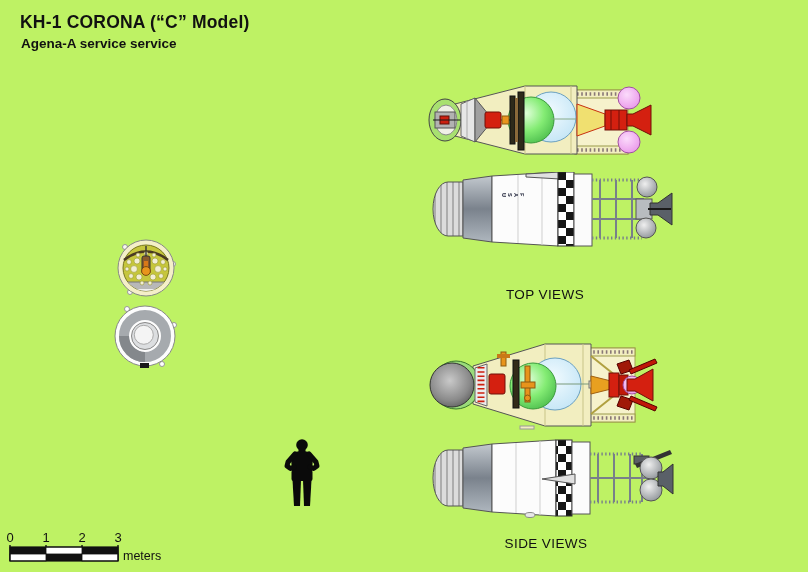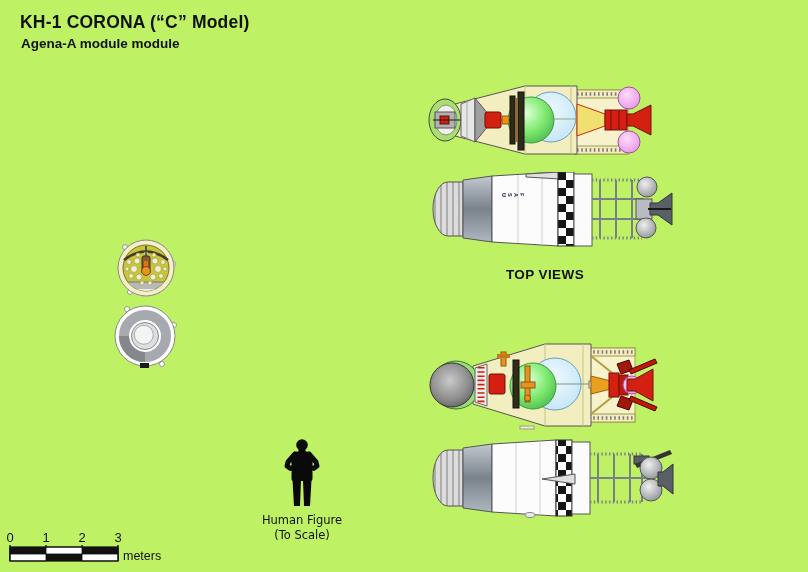--- a/index.html
+++ b/index.html
@@ -1,21 +1,21 @@
 <!DOCTYPE html>
 <html><head>
 <meta charset="utf-8">
 <style>
   html,body{margin:0;padding:0;background:#ffffff;}
   .canvas{position:relative;width:808px;height:572px;background:#bef264;overflow:hidden;
           font-family:"Liberation Sans",sans-serif;color:#111;}
   .abs{position:absolute;}
   .page-title{font-size:17.5px;font-weight:bold;letter-spacing:.2px;}
   .page-subtitle{font-size:13.5px;font-weight:bold;}
-  .view-label{font-size:13.5px;font-weight:bold;letter-spacing:.4px;text-align:center;}
+  .view-label{font-size:13.5px;font-weight:normal;letter-spacing:.4px;text-align:center;margin-top:20px;}
   .caption{font-family:"DejaVu Sans",sans-serif;font-size:11.5px;line-height:1.28;text-align:center;}
   svg{display:block;}
   .defs-holder{position:absolute;width:0;height:0;overflow:hidden;}
 </style>
 </head>
 <body>
 
 <div class="canvas">
 
   <svg class="defs-holder" aria-hidden="true">
@@ -56,21 +56,21 @@
         <rect width="6" height="8" fill="#DCDCDC"></rect>
         <rect x="4" width="2" height="8" fill="#ADADAD"></rect>
       </pattern>
       <clipPath id="clipFrontInner">
           <circle cx="31" cy="30" r="23"></circle>
         </clipPath>
     </defs>
   </svg>
 
   <div class="abs page-title" style="left:20px;top:12px;">KH-1 CORONA (“C” Model)</div>
-  <div class="abs page-subtitle" style="left:21px;top:36px;">Agena-A module module</div>
+  <div class="abs page-subtitle" style="left:21px;top:36px;">Agena-A service service</div>
 
   <svg class="abs" style="left:425px;top:80px;" width="235" height="84" viewBox="0 0 235 84">
     <g>
       <rect x="150" y="10" width="53" height="64" fill="#F6F2CC" stroke="#A5A552" stroke-width="1"></rect>
       <rect x="150" y="10" width="53" height="8" fill="#F2EEC0" stroke="#9A9A4A"></rect>
       <rect x="150" y="66" width="53" height="8" fill="#F2EEC0" stroke="#9A9A4A"></rect>
       <line x1="152" y1="14" x2="202" y2="14" stroke="#877" stroke-width="3.5" stroke-dasharray="1.6,2.6"></line>
       <line x1="152" y1="70" x2="202" y2="70" stroke="#877" stroke-width="3.5" stroke-dasharray="1.6,2.6"></line>
     </g>
     <g>
@@ -254,35 +254,32 @@
       <line x1="212" y1="16" x2="212" y2="64" stroke-width="2"></line>
     </g>
     <rect x="204" y="18" width="15" height="8" fill="#5A5E64" stroke="#333"></rect>
     <polygon points="205,26 240,12 242,16 207,30" fill="#333"></polygon>
     <circle cx="221" cy="30" r="11" fill="url(#gGray)" stroke="#555"></circle>
     <circle cx="221" cy="52" r="11" fill="url(#gGray)" stroke="#555"></circle>
     <polygon points="228,34 233,34 243,26 243,56 233,48 228,48" fill="#5A6068" stroke="#333"></polygon>
     <ellipse cx="100" cy="77" rx="5" ry="2.5" fill="#E8E8E8" stroke="#888"></ellipse>
   </svg>
 
+  <div class="abs view-label" style="left:466px;top:516px;width:160px;">SIDE VIEWS</div>
 
   <svg class="abs" style="left:281px;top:438px;" width="42" height="72" viewBox="0 0 42 72" fill="#0A0A0A">
     <circle cx="21" cy="7" r="5.8"></circle>
     <rect x="17.5" y="10" width="7" height="5"></rect>
     <path d="M21,13 C27,13 31,15 32,19 L31,34 C31,37 28,38 21,38 C14,38 11,37 11,34 L10,19 C11,15 15,13 21,13 Z"></path>
     <polyline points="14,16 7,24 6,28 9.5,30.5 13,29" fill="none" stroke="#0A0A0A" stroke-width="5" stroke-linecap="round" stroke-linejoin="round"></polyline>
     <polyline points="28,16 35,24 36,28 32.5,30.5 29,29" fill="none" stroke="#0A0A0A" stroke-width="5" stroke-linecap="round" stroke-linejoin="round"></polyline>
     <rect x="10.5" y="32" width="21" height="11" rx="2"></rect>
     <path d="M11.5,42 L20,42 L19,68 L13,68 Z"></path>
     <path d="M30.5,42 L22,42 L23,68 L29,68 Z"></path>
   </svg>
-  <div class="abs caption" style="left:232px;top:513px;width:140px;">
-    <div>Human Figure</div>
-    <div>(To Scale)</div>
-  </div>
 
   <svg class="abs" style="left:4px;top:524px;" width="180" height="44" viewBox="0 0 180 44">
     <g font-family="Liberation Sans, sans-serif" font-size="13" fill="#111" text-anchor="middle">
       <text x="6" y="18">0</text>
       <text x="42" y="18">1</text>
       <text x="78" y="18">2</text>
       <text x="114" y="18">3</text>
     </g>
     <g stroke="#111" stroke-width="1.4">
       <line x1="6" y1="21" x2="6" y2="37"></line>

